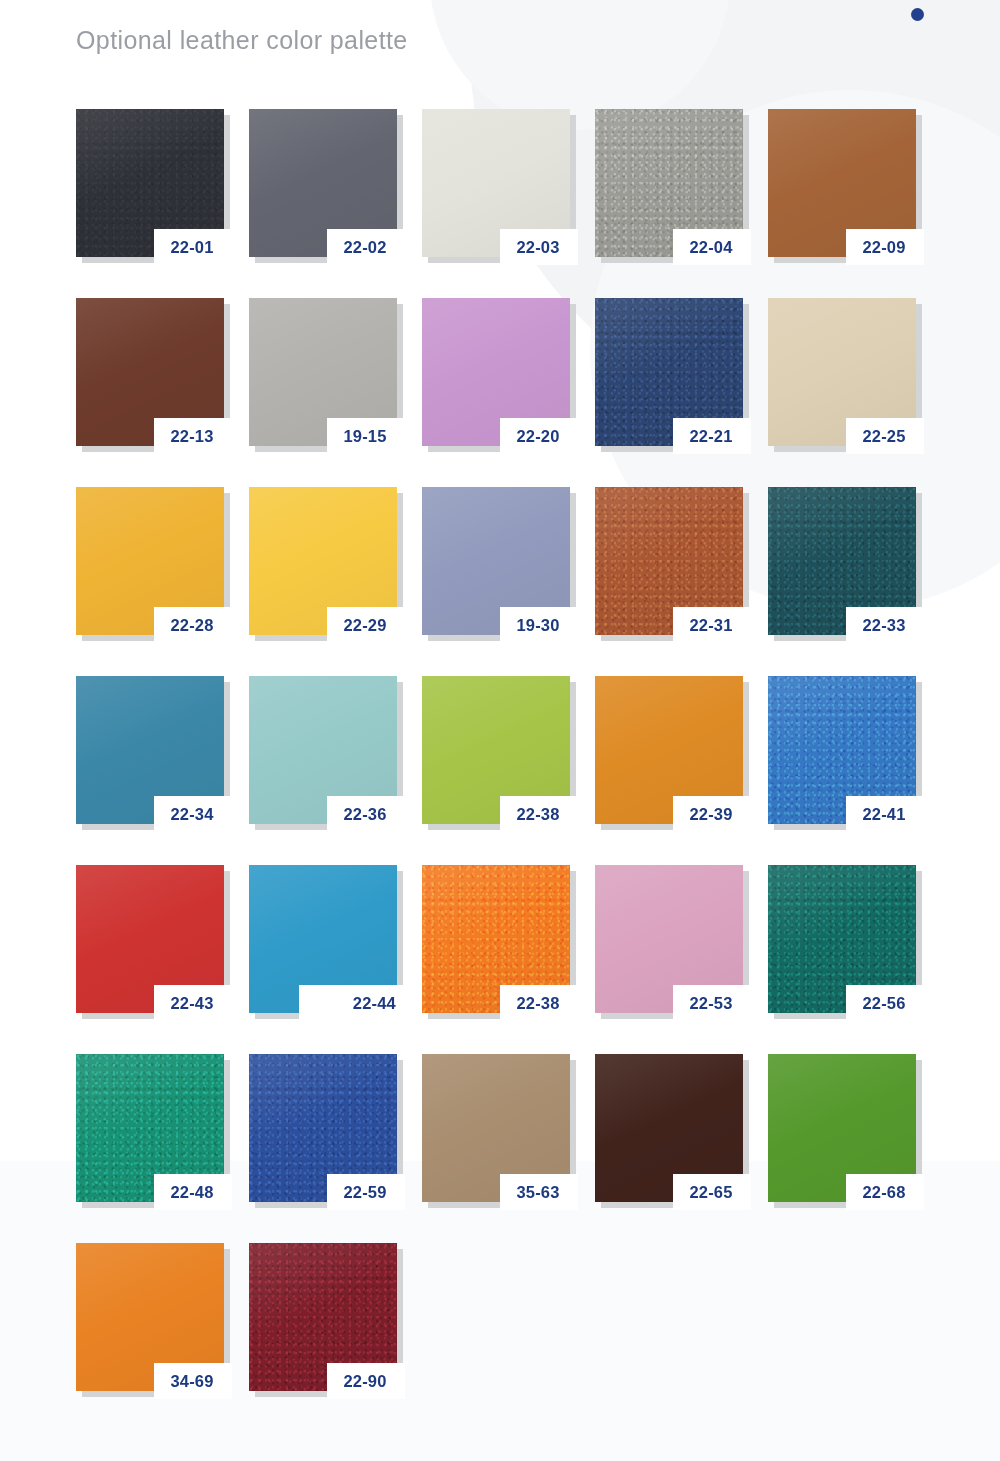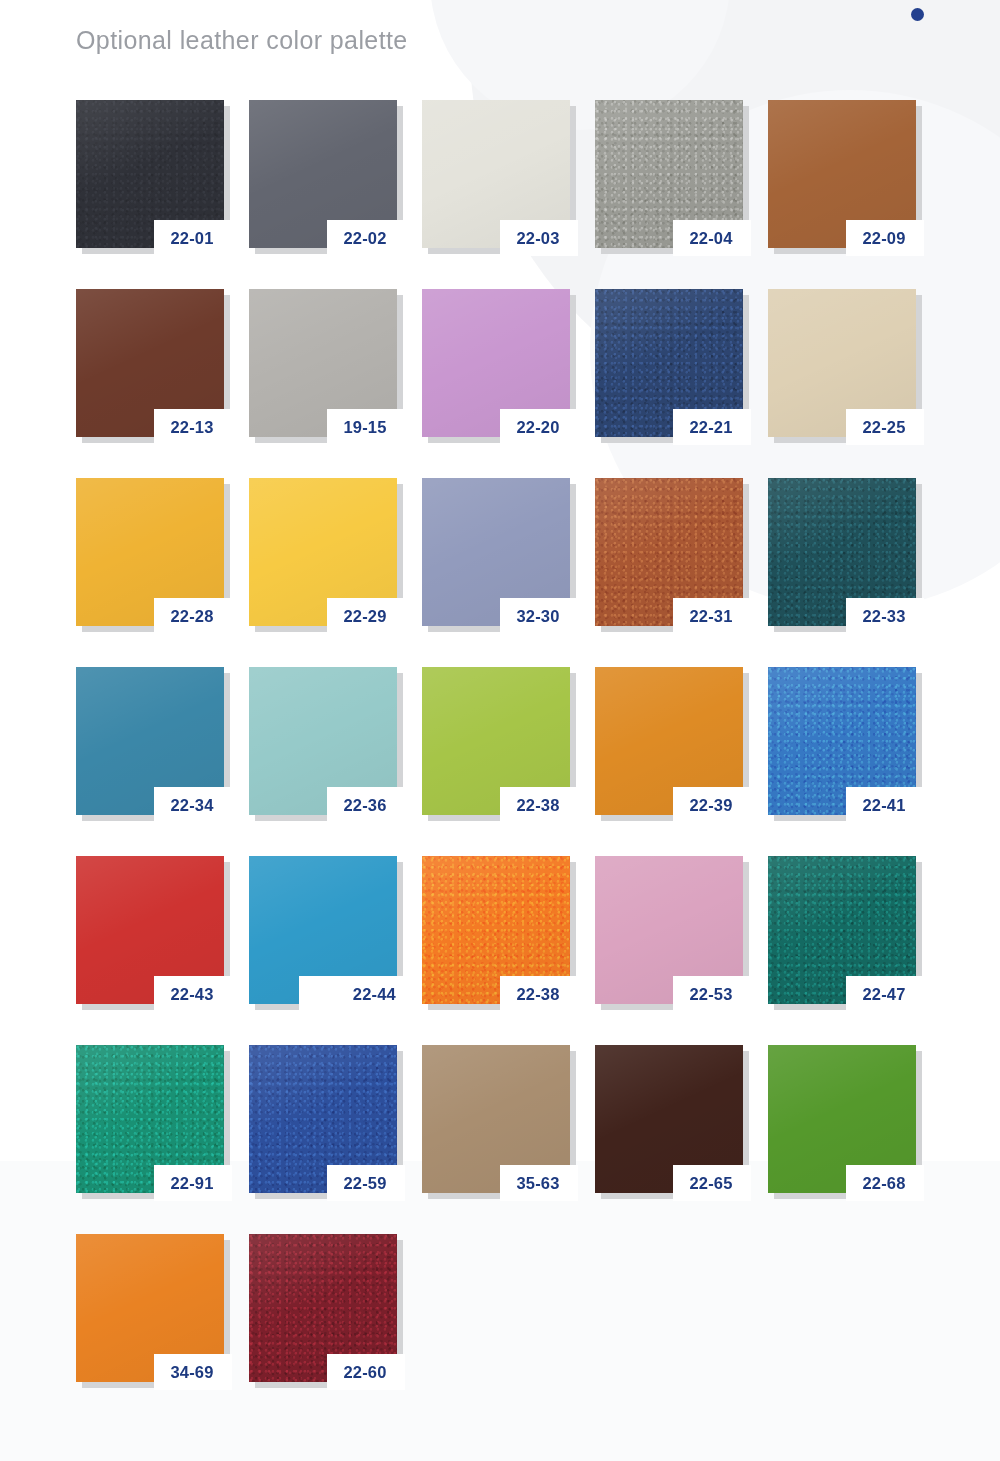--- a/index.html
+++ b/index.html
@@ -62,21 +62,21 @@
     font-weight: 400;
     color: #9a9da3;
     letter-spacing: 0.4px;
     white-space: nowrap;
   }
 
   
   #swatch-grid {
     position: absolute;
     left: 76px;
-    top: 100px;
+    top: 109px;
     width: 860px;
     display: grid;
     grid-template-columns: repeat(5, 152px);
     column-gap: 21px;
     row-gap: 37px;
     text-align: center;
   }
 
   .swatch-cell {
     position: relative;
@@ -289,21 +289,21 @@
           <span class="swatch-code" style="color: rgb(29, 58, 128);">22-29</span>
         </div>
       </div>
       <div class="swatch-cell">
         <div class="swatch-shadow"></div>
         <div class="swatch-chip" style="background: rgb(146, 155, 189);">
           <div class="grain"></div>
           <div class="sheen"></div>
         </div>
         <div class="swatch-label">
-          <span class="swatch-code" style="color: rgb(29, 58, 128);">32-30</span>
+          <span class="swatch-code" style="color: rgb(29, 58, 128);">19-30</span>
         </div>
       </div>
       <div class="swatch-cell">
         <div class="swatch-shadow"></div>
         <div class="swatch-chip" style="background: rgb(169, 87, 51);">
           <div class="grain grain-on"></div>
           <div class="sheen"></div>
         </div>
         <div class="swatch-label">
           <span class="swatch-code" style="color: rgb(29, 58, 128);">22-31</span>
@@ -409,31 +409,31 @@
           <span class="swatch-code" style="color: rgb(29, 58, 128);">22-53</span>
         </div>
       </div>
       <div class="swatch-cell">
         <div class="swatch-shadow"></div>
         <div class="swatch-chip" style="background: rgb(20, 106, 98);">
           <div class="grain grain-on"></div>
           <div class="sheen"></div>
         </div>
         <div class="swatch-label">
-          <span class="swatch-code" style="color: rgb(29, 58, 128);">22-47</span>
+          <span class="swatch-code" style="color: rgb(29, 58, 128);">22-56</span>
         </div>
       </div>
       <div class="swatch-cell">
         <div class="swatch-shadow"></div>
         <div class="swatch-chip" style="background: rgb(25, 145, 116);">
           <div class="grain grain-on"></div>
           <div class="sheen"></div>
         </div>
         <div class="swatch-label">
-          <span class="swatch-code" style="color: rgb(29, 58, 128);">22-91</span>
+          <span class="swatch-code" style="color: rgb(29, 58, 128);">22-48</span>
         </div>
       </div>
       <div class="swatch-cell">
         <div class="swatch-shadow"></div>
         <div class="swatch-chip" style="background: rgb(45, 79, 156);">
           <div class="grain grain-on"></div>
           <div class="sheen"></div>
         </div>
         <div class="swatch-label">
           <span class="swatch-code" style="color: rgb(29, 58, 128);">22-59</span>
@@ -479,18 +479,18 @@
           <span class="swatch-code" style="color: rgb(29, 58, 128);">34-69</span>
         </div>
       </div>
       <div class="swatch-cell">
         <div class="swatch-shadow"></div>
         <div class="swatch-chip" style="background: rgb(124, 31, 43);">
           <div class="grain grain-on"></div>
           <div class="sheen"></div>
         </div>
         <div class="swatch-label">
-          <span class="swatch-code" style="color: rgb(29, 58, 128);">22-60</span>
+          <span class="swatch-code" style="color: rgb(29, 58, 128);">22-90</span>
         </div>
       </div>
     </div>
 
 </div>
 
 </body></html>

